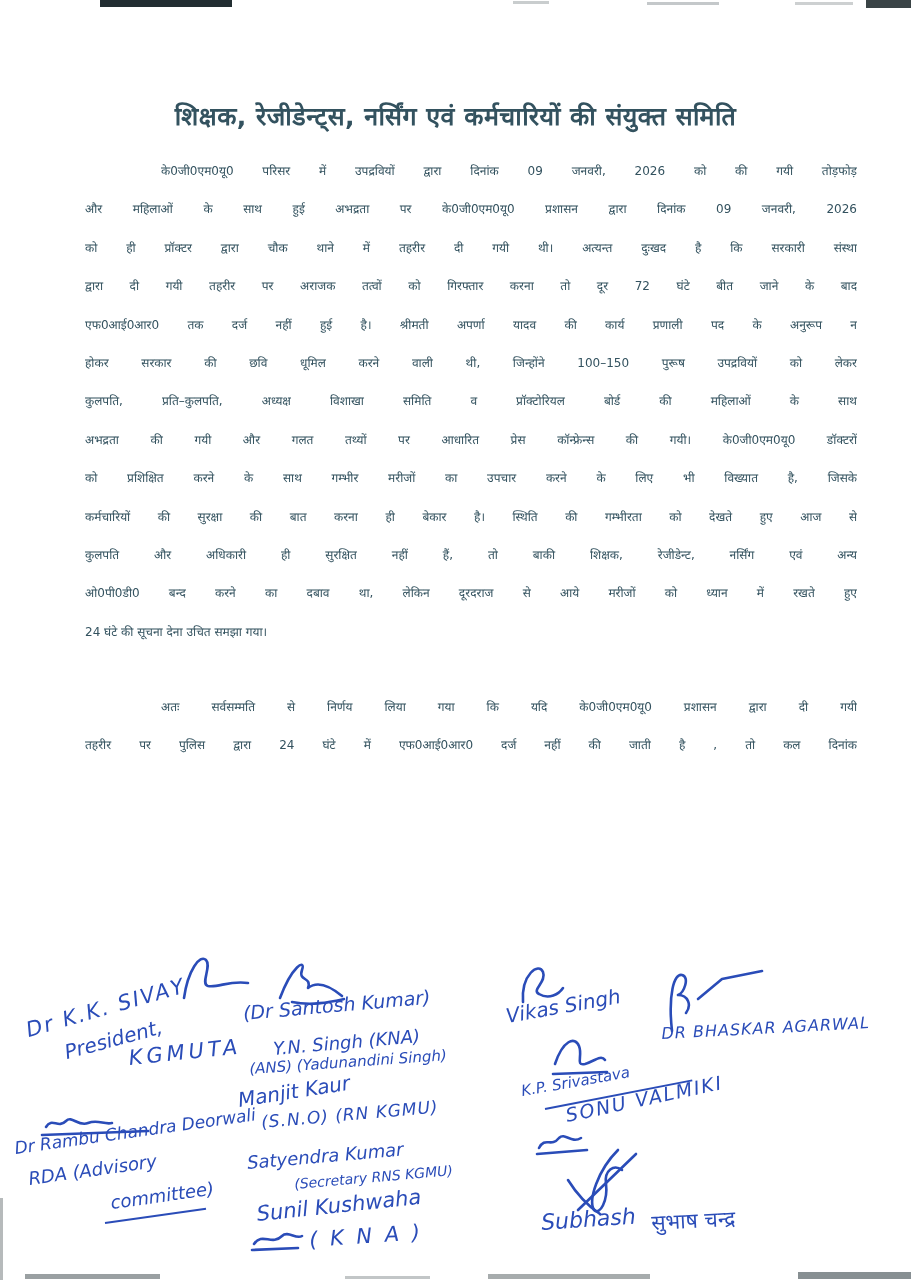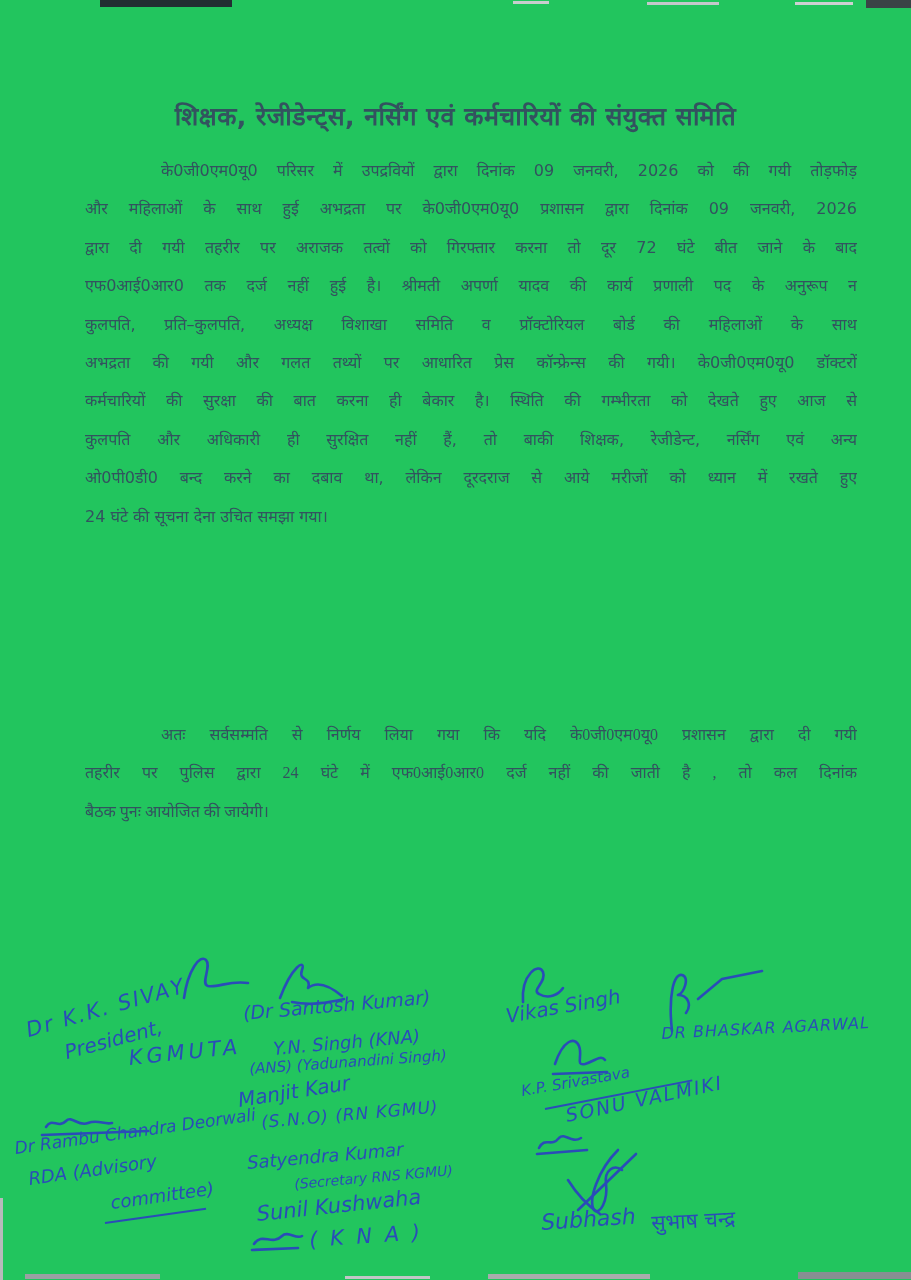--- a/index.html
+++ b/index.html
@@ -1,43 +1,43 @@
 <!DOCTYPE html>
 <html><head>
 <meta charset="utf-8">
 <style>
   html, body { margin: 0; padding: 0; background: #e8e8e8; }
   .page {
     position: relative;
     width: 911px;
     height: 1280px;
     margin: 0 auto;
-    background: #22c55e;
+    background: #ffffff;
     font-family: "DejaVu Sans", sans-serif;
     overflow: hidden;
   }
   
   .doc-title {
     position: absolute;
     top: 98px; left: 0; right: 0;
     text-align: center;
     font-size: 25px;
     font-weight: bold;
     color: #33525f;
     letter-spacing: 0.5px;
   }
   .para {
     position: absolute;
     left: 85px;
     width: 772px;
     color: #33525f;
-    font-size: 16px;
+    font-size: 12px;
   }
   #para1 { top: 152px; }
-  #para2 { top: 716px; font-family: Liberation Serif, serif; }
+  #para2 { top: 688px; }
   .bline {
     height: 38.4px;
     line-height: 38.4px;
     text-align: justify;
     text-align-last: justify;
     overflow: hidden;
     white-space: nowrap;
   }
   .bline.first { text-indent: 76px; }
   .bline.plast { text-align-last: left; white-space: normal; }
@@ -81,34 +81,36 @@
   <div class="artifact" style="left:25px; top:1274px; width:135px; height:5px; background:#9aa0a2;"></div>
   <div class="artifact" style="left:345px; top:1276px; width:85px; height:3px; background:#c2c6c7;"></div>
   <div class="artifact" style="left:488px; top:1274px; width:162px; height:5px; background:#a7acad;"></div>
   <div class="artifact" style="left:798px; top:1272px; width:113px; height:7px; background:#878f92;"></div>
 
   <div class="doc-title">शिक्षक, रेजीडेन्ट्स, नर्सिंग एवं कर्मचारियों की संयुक्त समिति</div>
 
   <div class="para" id="para1">
     <div class="bline first">के0जी0एम0यू0 परिसर में उपद्रवियों द्वारा दिनांक 09 जनवरी, 2026 को की गयी तोड़फोड़</div>
     <div class="bline">और महिलाओं के साथ हुई अभद्रता पर के0जी0एम0यू0 प्रशासन द्वारा दिनांक 09 जनवरी, 2026</div>
+    <div class="bline">को ही प्रॉक्टर द्वारा चौक थाने में तहरीर दी गयी थी। अत्यन्त दुःखद है कि सरकारी संस्था</div>
     <div class="bline">द्वारा दी गयी तहरीर पर अराजक तत्वों को गिरफ्तार करना तो दूर 72 घंटे बीत जाने के बाद</div>
     <div class="bline">एफ0आई0आर0 तक दर्ज नहीं हुई है। श्रीमती अपर्णा यादव की कार्य प्रणाली पद के अनुरूप न</div>
+    <div class="bline">होकर सरकार की छवि धूमिल करने वाली थी, जिन्होंने 100–150 पुरूष उपद्रवियों को लेकर</div>
     <div class="bline">कुलपति, प्रति–कुलपति, अध्यक्ष विशाखा समिति व प्रॉक्टोरियल बोर्ड की महिलाओं के साथ</div>
     <div class="bline">अभद्रता की गयी और गलत तथ्यों पर आधारित प्रेस कॉन्फ्रेन्स की गयी। के0जी0एम0यू0 डॉक्टरों</div>
+    <div class="bline">को प्रशिक्षित करने के साथ गम्भीर मरीजों का उपचार करने के लिए भी विख्यात है, जिसके</div>
     <div class="bline">कर्मचारियों की सुरक्षा की बात करना ही बेकार है। स्थिति की गम्भीरता को देखते हुए आज से</div>
     <div class="bline">कुलपति और अधिकारी ही सुरक्षित नहीं हैं, तो बाकी शिक्षक, रेजीडेन्ट, नर्सिंग एवं अन्य</div>
     <div class="bline">ओ0पी0डी0 बन्द करने का दबाव था, लेकिन दूरदराज से आये मरीजों को ध्यान में रखते हुए</div>
     <div class="bline plast">24 घंटे की सूचना देना उचित समझा गया।</div>
   </div>
 
   <div class="para" id="para2">
     <div class="bline first">अतः सर्वसम्मति से निर्णय लिया गया कि यदि के0जी0एम0यू0 प्रशासन द्वारा दी गयी</div>
     <div class="bline">तहरीर पर पुलिस द्वारा 24 घंटे में एफ0आई0आर0 दर्ज नहीं की जाती है , तो कल दिनांक</div>
-    <div class="bline plast">बैठक पुनः आयोजित की जायेगी।</div>
   </div>
 
   <svg class="flourish" style="left:178px; top:950px;" width="78" height="58" viewBox="0 0 78 58">
     <path d="M6,48 C10,20 22,4 28,10 C34,16 22,34 30,36 C40,38 52,30 70,33"></path>
   </svg>
   <span class="sig" style="left:30px; top:1018px; font-size:21px; transform:rotate(-16deg); letter-spacing:2px;">Dr K.K. SIVAY</span>
   <span class="sig" style="left:68px; top:1040px; font-size:20px; transform:rotate(-15deg);">President,</span>
   <span class="sig" style="left:130px; top:1046px; font-size:21px; transform:rotate(-6deg); letter-spacing:4px;">KGMUTA</span>
 
   <svg class="flourish" style="left:272px; top:956px;" width="78" height="52" viewBox="0 0 78 52">

